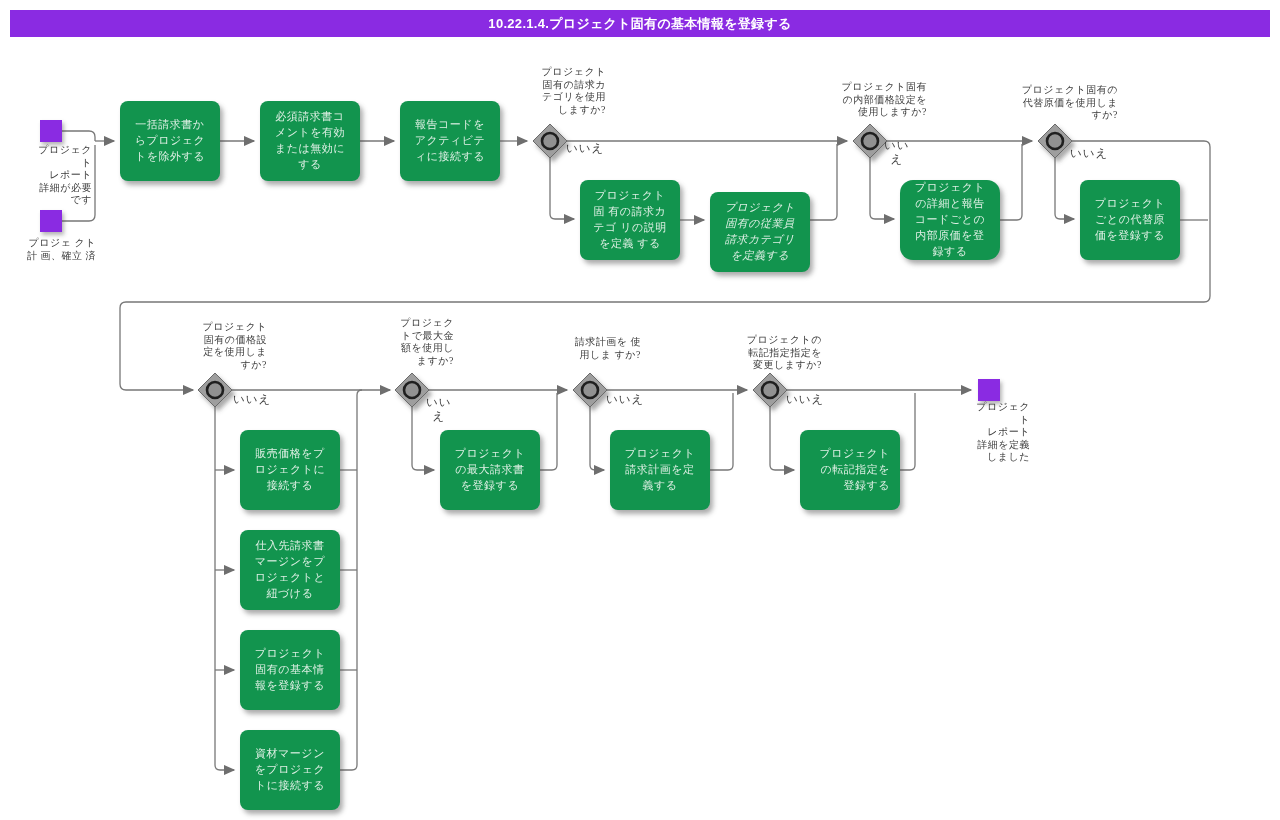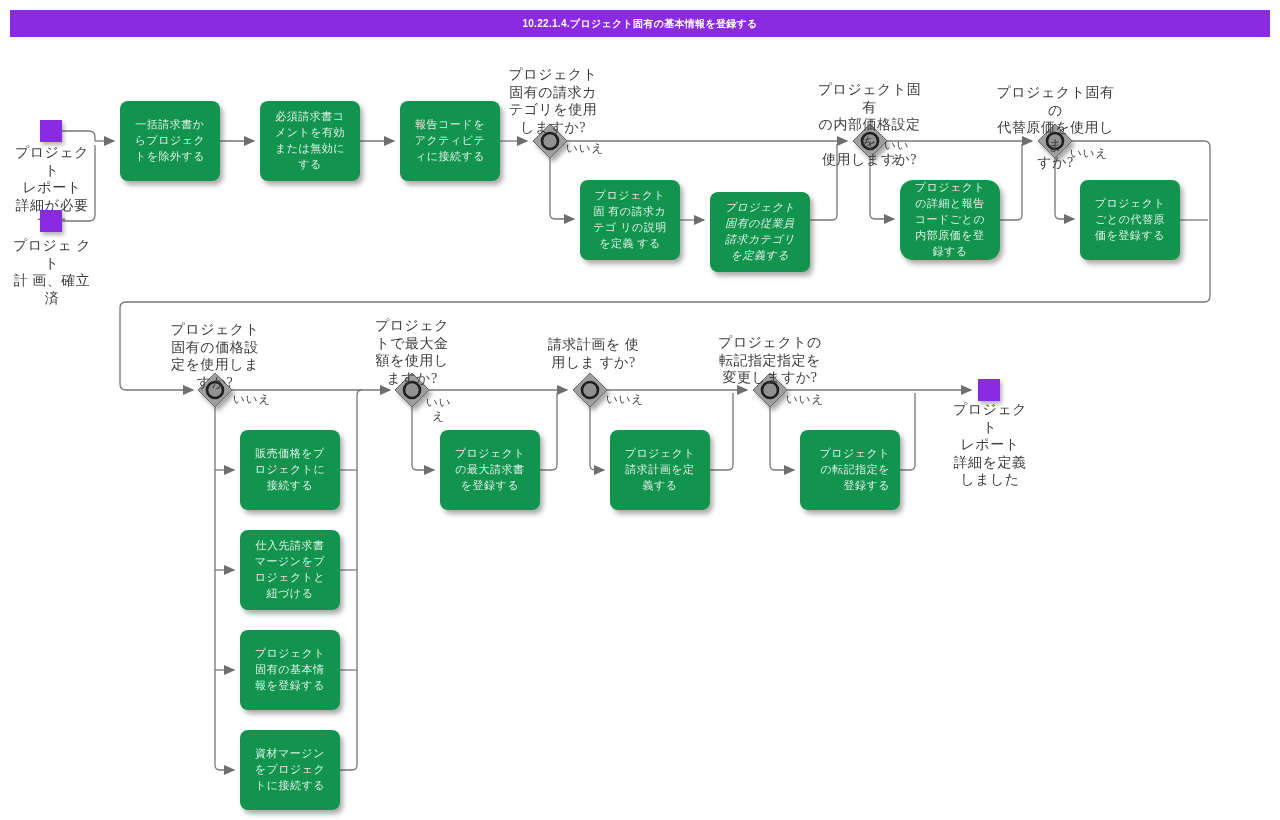--- a/index.html
+++ b/index.html
@@ -13,37 +13,37 @@
   html,body{margin:0;padding:0;background:#ffffff;}
   #stage{
     position:relative;width:1280px;height:820px;background:#ffffff;overflow:hidden;
     font-family:"Liberation Serif","DejaVu Serif",serif;
   }
   #titlebar{
     position:absolute;left:10px;top:10px;width:1260px;height:27px;
     background:var(--accent_purple);color:#ffffff;
     display:flex;align-items:center;justify-content:center;
     font-family:"Liberation Sans","DejaVu Sans",sans-serif;
-    font-weight:bold;font-size:10px;letter-spacing:.3px;
+    font-weight:bold;font-size:13px;letter-spacing:.3px;
   }
   svg.wires{position:absolute;left:0;top:0;}
   .task{
     position:absolute;width:100px;height:80px;background:var(--task_green);
     border-radius:8px;box-shadow:3px 4px 5px rgba(70,70,70,.45);
     color:var(--task_text);font-size:11px;line-height:1.45;letter-spacing:.5px;
     display:flex;align-items:center;justify-content:center;text-align:center;
     padding:10px;box-sizing:border-box;
   }
   .event{
     position:absolute;width:22px;height:22px;background:var(--accent_purple);
     box-shadow:2px 3px 4px rgba(70,70,70,.4);
   }
   .lbl{
-    position:absolute;color:var(--label_gray);font-size:14px;line-height:1.25;
-    letter-spacing:.5px;text-align:center;white-space:pre-line;
+    position:absolute;color:var(--label_gray);font-size:10px;line-height:1.25;
+    letter-spacing:.5px;text-align:right;white-space:pre-line;
   }
   .branch{
     position:absolute;color:var(--label_gray);font-size:11.5px;line-height:1.2;
     letter-spacing:1px;white-space:pre-line;
   }
 </style>
 </head>
 <body>
 
 <div id="stage">

